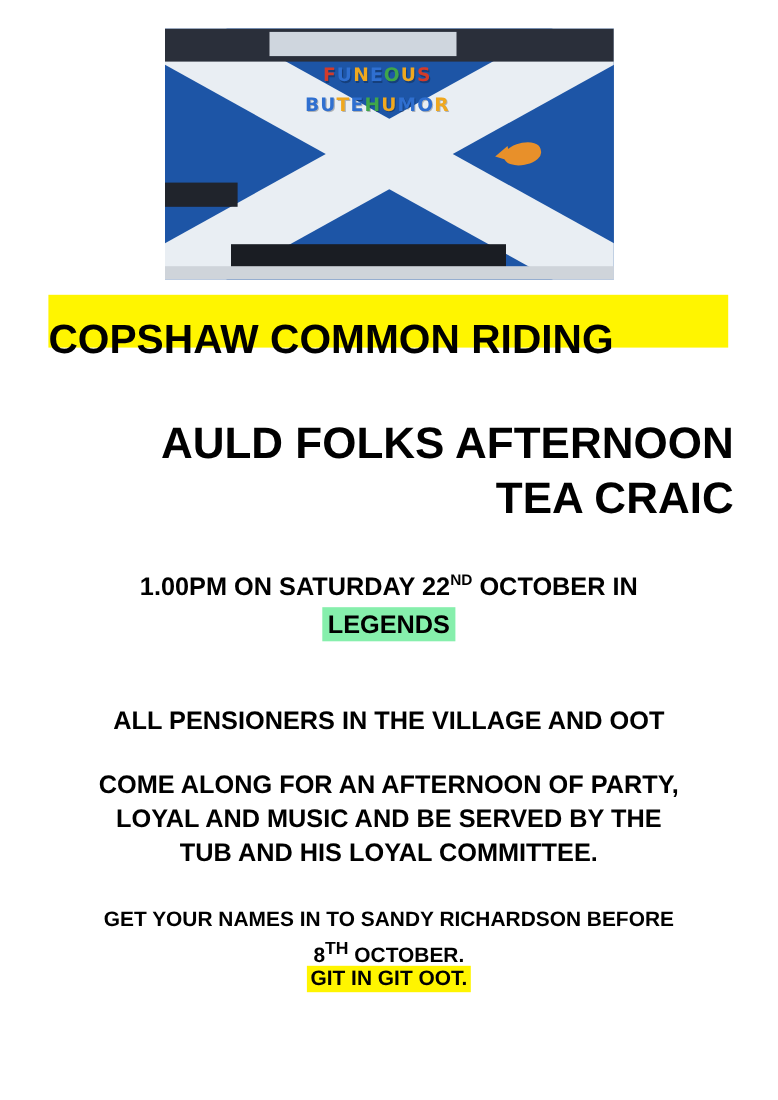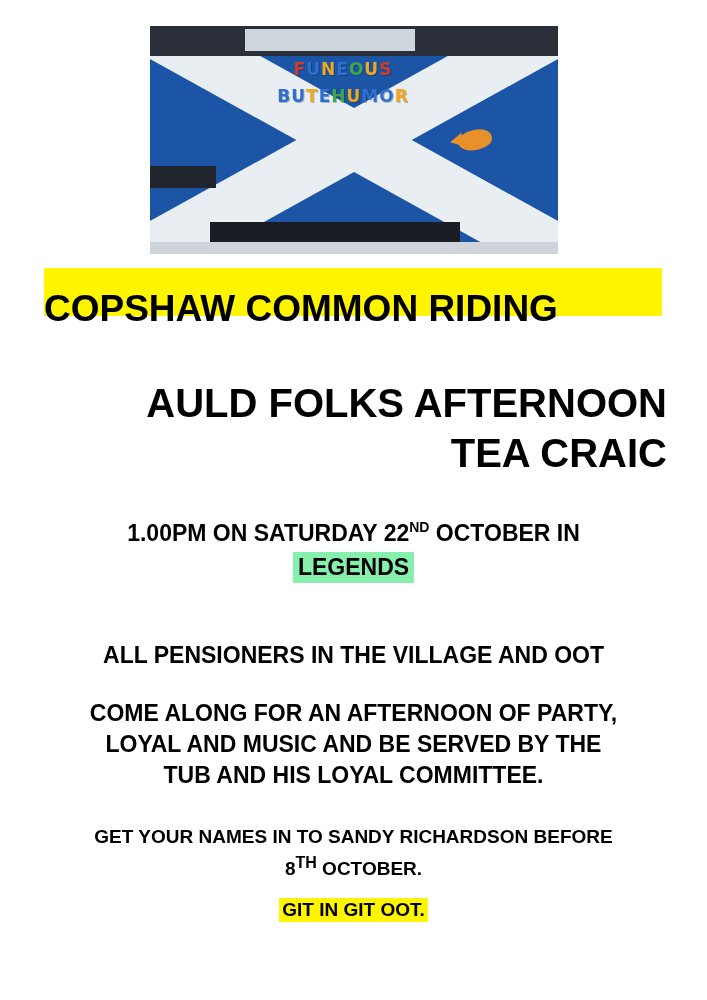--- a/index.html
+++ b/index.html
@@ -208,21 +208,21 @@
   .p-names {
     top: 824px;
     font-size: 19px;
     line-height: 26px;
   }
   .p-names sup { font-size: 16px; vertical-align: super; }
 
   .footer {
     position: absolute;
     left: 40px;
-    top: 898px;
+    top: 878px;
     width: 627px;
     text-align: center;
     font-size: 19px;
     font-weight: bold;
   }
   .footer .hl-yellow {
     padding: 1px 3px;
     display: inline-block;
   }
 </style>

